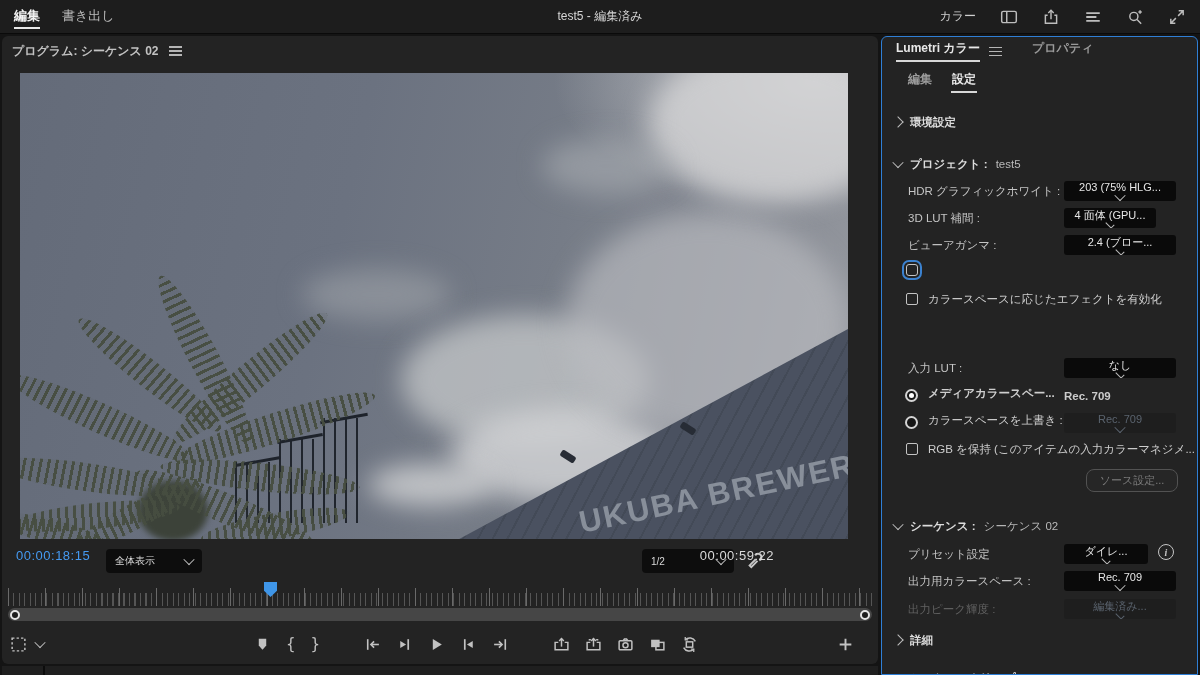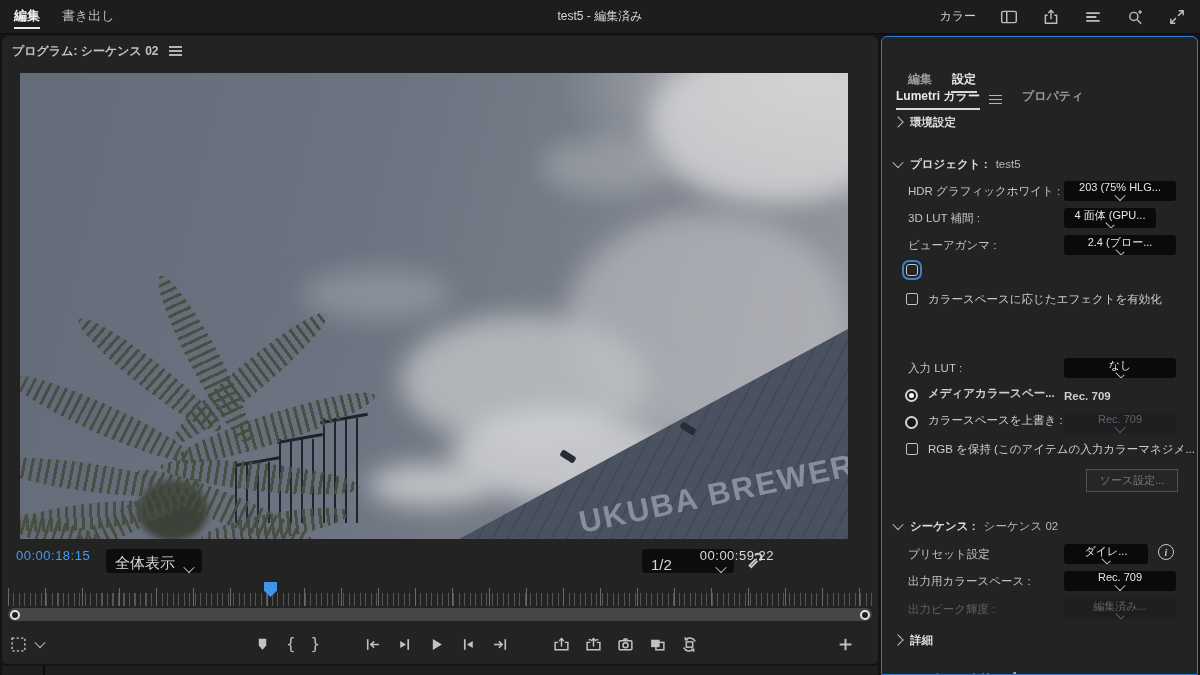--- a/index.html
+++ b/index.html
@@ -35,22 +35,22 @@
     background:repeating-linear-gradient(90deg,#20252d 0 2px,rgba(0,0,0,0) 2px 11px);
     clip-path:polygon(0 42%,33% 42%,33% 20%,66% 20%,66% 0,100% 0,100% 100%,0 100%);}
   .rail-top{position:absolute;background:#1e232b;height:3px;}
   .frond{position:absolute;border-radius:50%;
     background:repeating-linear-gradient(93deg,rgba(70,77,64,.95) 0 3px,rgba(70,77,64,.08) 3px 8px);}
   .trunkblob{position:absolute;left:118px;top:408px;width:70px;height:60px;border-radius:50%;background:#3c4239;filter:blur(3px);}
 
   .mon-controls{position:absolute;left:0;top:512px;width:100%;height:30px;}
   .tc{position:absolute;left:14px;top:0;font-size:13px;color:#459af2;letter-spacing:.5px;}
   .tc.dur{color:#dadada;left:auto;right:104px;}
-  .pill{position:absolute;top:1px;height:24px;background:#0d0d0d;border-radius:4px;display:flex;align-items:flex-end;
-    justify-content:space-between;padding:0 9px;font-size:15px;color:#d8d8d8;box-sizing:border-box;}
+  .pill{position:absolute;top:1px;height:24px;background:#0d0d0d;border-radius:4px;display:flex;align-items:center;
+    justify-content:space-between;padding:0 9px;font-size:10px;color:#d8d8d8;box-sizing:border-box;}
   .chev{width:7px;height:7px;border-right:1.6px solid #bdbdbd;border-bottom:1.6px solid #bdbdbd;display:inline-block;}
   .chev.down{transform:rotate(45deg) translate(-1px,-1px);}
   .chev.right{transform:rotate(-45deg);}
 
   .ruler{position:absolute;left:6px;right:6px;top:548px;height:22px;
     background:
       repeating-linear-gradient(90deg,#6a6a6a 0 1px,rgba(0,0,0,0) 1px 37px) 0 4px/100% 18px no-repeat,
       repeating-linear-gradient(90deg,#555 0 1px,rgba(0,0,0,0) 1px 5.5px) 0 9px/100% 13px no-repeat;}
   .playhead{position:absolute;left:256px;top:-2px;width:13px;height:15px;background:#3f96e8;
     clip-path:polygon(0 0,100% 0,100% 58%,50% 100%,0 58%);}
@@ -61,21 +61,21 @@
   .tgroup{position:absolute;top:0;height:32px;display:flex;align-items:center;gap:15px;}
   .ticon{width:17px;height:17px;display:inline-block;}
   .brace{font-size:15px;color:#c2c2c2;font-family:"DejaVu Sans",sans-serif;line-height:17px;}
 
   .bottom-sliver{position:absolute;left:2px;top:666px;width:876px;height:9px;background:#1f1f1f;}
   .bottom-sliver .vdiv{position:absolute;left:41px;top:0;width:2px;height:9px;background:#0c0c0c;}
 
   
   .lpanel{position:absolute;left:881px;top:36px;width:317px;height:639px;background:#232323;
     border:1px solid #2f7fd6;border-radius:6px 6px 0 0;box-sizing:border-box;overflow:hidden;}
-  .ltabs{position:absolute;left:0;top:0;width:100%;height:26px;margin-top:48px;}
+  .ltabs{position:absolute;left:0;top:0;width:100%;height:26px;}
   .ltab{position:absolute;top:3px;font-size:12px;color:#9a9a9a;font-weight:bold;}
   .ltab.active{color:#e8e8e8;}
   .ltab.active .ul{position:absolute;left:0;right:0;bottom:-5px;height:2px;background:#d8d8d8;}
   .subtab{position:absolute;top:34px;font-size:12px;color:#9a9a9a;font-weight:bold;}
   .subtab.active{color:#e8e8e8;}
   .subtab.active .ul{position:absolute;left:-1px;right:-1px;bottom:-5px;height:2px;background:#d8d8d8;}
 
   .sec{position:absolute;left:12px;height:22px;display:flex;align-items:center;gap:8px;font-size:11.5px;color:#dcdcdc;font-weight:bold;white-space:nowrap;}
   .sec .val{color:#b9b9b9;font-weight:normal;}
   .flabel{position:absolute;left:26px;height:22px;display:flex;align-items:center;font-size:11.5px;color:#c5c5c5;white-space:nowrap;}
@@ -83,21 +83,21 @@
   .dd{position:absolute;height:20px;background:#0a0a0a;border-radius:3px;display:flex;align-items:center;
     justify-content:space-between;padding:0 8px;font-size:11px;color:#e6e6e6;box-sizing:border-box;white-space:nowrap;overflow:hidden;flex-direction:column;}
   .dd.dis{background:#1e1e1e;color:#5a636e;}
   .dd.dis .chev{border-color:#5a636e;}
   .cbox{position:absolute;left:24px;width:12px;height:12px;border:1.5px solid #c4c4c4;border-radius:2px;box-sizing:border-box;}
   .cbox.focus{outline:2px solid #3b82d0;outline-offset:2px;border-radius:3px;}
   .cblabel{position:absolute;left:46px;height:16px;display:flex;align-items:center;font-size:11.5px;color:#cecece;white-space:nowrap;}
   .radio{position:absolute;left:23px;width:13px;height:13px;border:2px solid #d4d4d4;border-radius:50%;background:#161616;box-sizing:border-box;}
   .radio.sel::after{content:"";position:absolute;left:2px;top:2px;width:5px;height:5px;border-radius:50%;background:#fff;}
   .statval{position:absolute;left:182px;height:22px;display:flex;align-items:center;font-size:11.5px;color:#cccccc;font-weight:bold;}
-  .gbtn{position:absolute;left:204px;width:92px;height:23px;border:1px solid #525252;border-radius:0;background:#262626;
+  .gbtn{position:absolute;left:204px;width:92px;height:23px;border:1px solid #525252;border-radius:8px;background:#262626;
     color:#7c7c7c;font-size:11px;display:flex;align-items:center;justify-content:center;box-sizing:border-box;}
   .info{position:absolute;left:276px;width:16px;height:16px;border:1.4px solid #c6c6c6;border-radius:50%;box-sizing:border-box;
     color:#c6c6c6;font-size:10px;display:flex;align-items:center;justify-content:center;font-family:"Liberation Serif",serif;font-style:italic;font-weight:bold;}
 </style>
 </head>
 <body>
 
 <div class="stage">
 
   <div class="appbar">
@@ -295,21 +295,21 @@
     <div class="ltabs">
       <div class="ltab active" style="left:14px;">
         <span>Lumetri カラー</span>
         <span class="hamb" style="position:absolute;right:-22px;top:4px;">
             <i></i>
             <i></i>
             <i></i>
           </span>
         <span class="ul"></span>
       </div>
-      <div class="ltab" style="left:140px;text-align:right;">プロパティ</div>
+      <div class="ltab" style="left:150px;text-align:right;">プロパティ</div>
     </div>
     <div class="subtab" style="left:26px;">編集</div>
     <div class="subtab active" style="left:70px;">
       <span>設定</span><span class="ul"></span>
     </div>
 
     <div class="sec" style="top:74px;">
       <span class="chev right"></span>
       <span>環境設定</span>
     </div>

